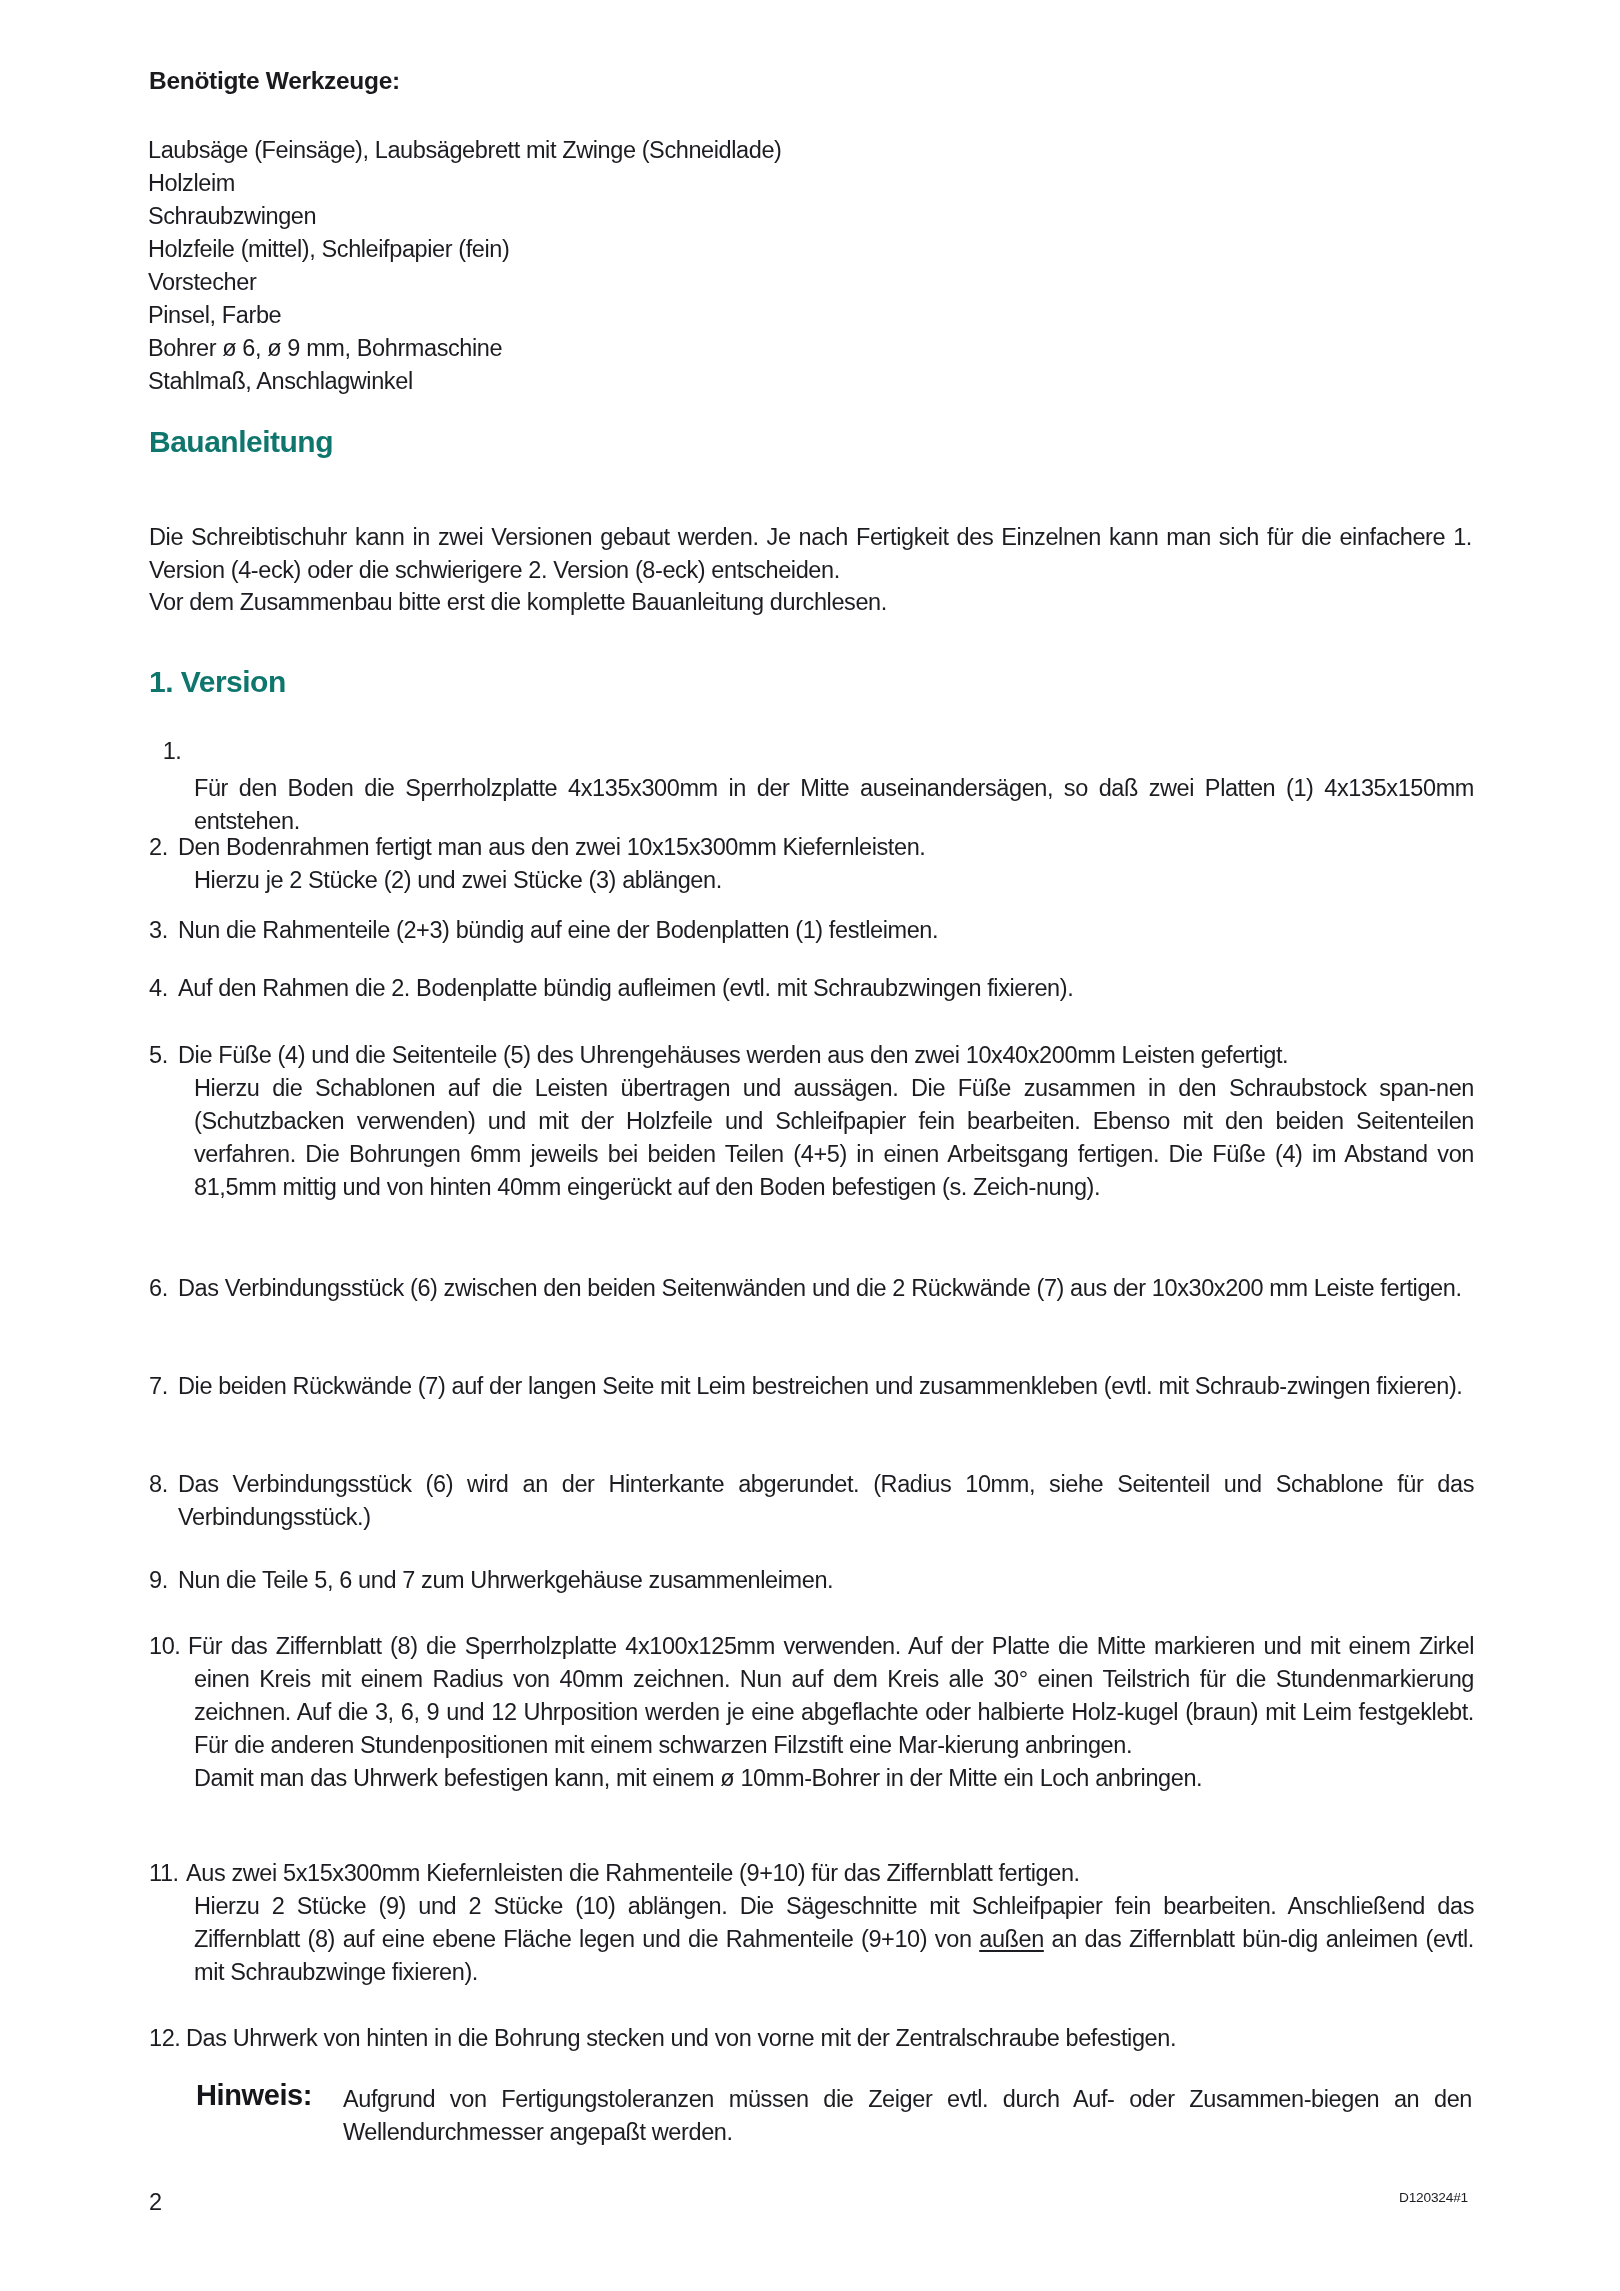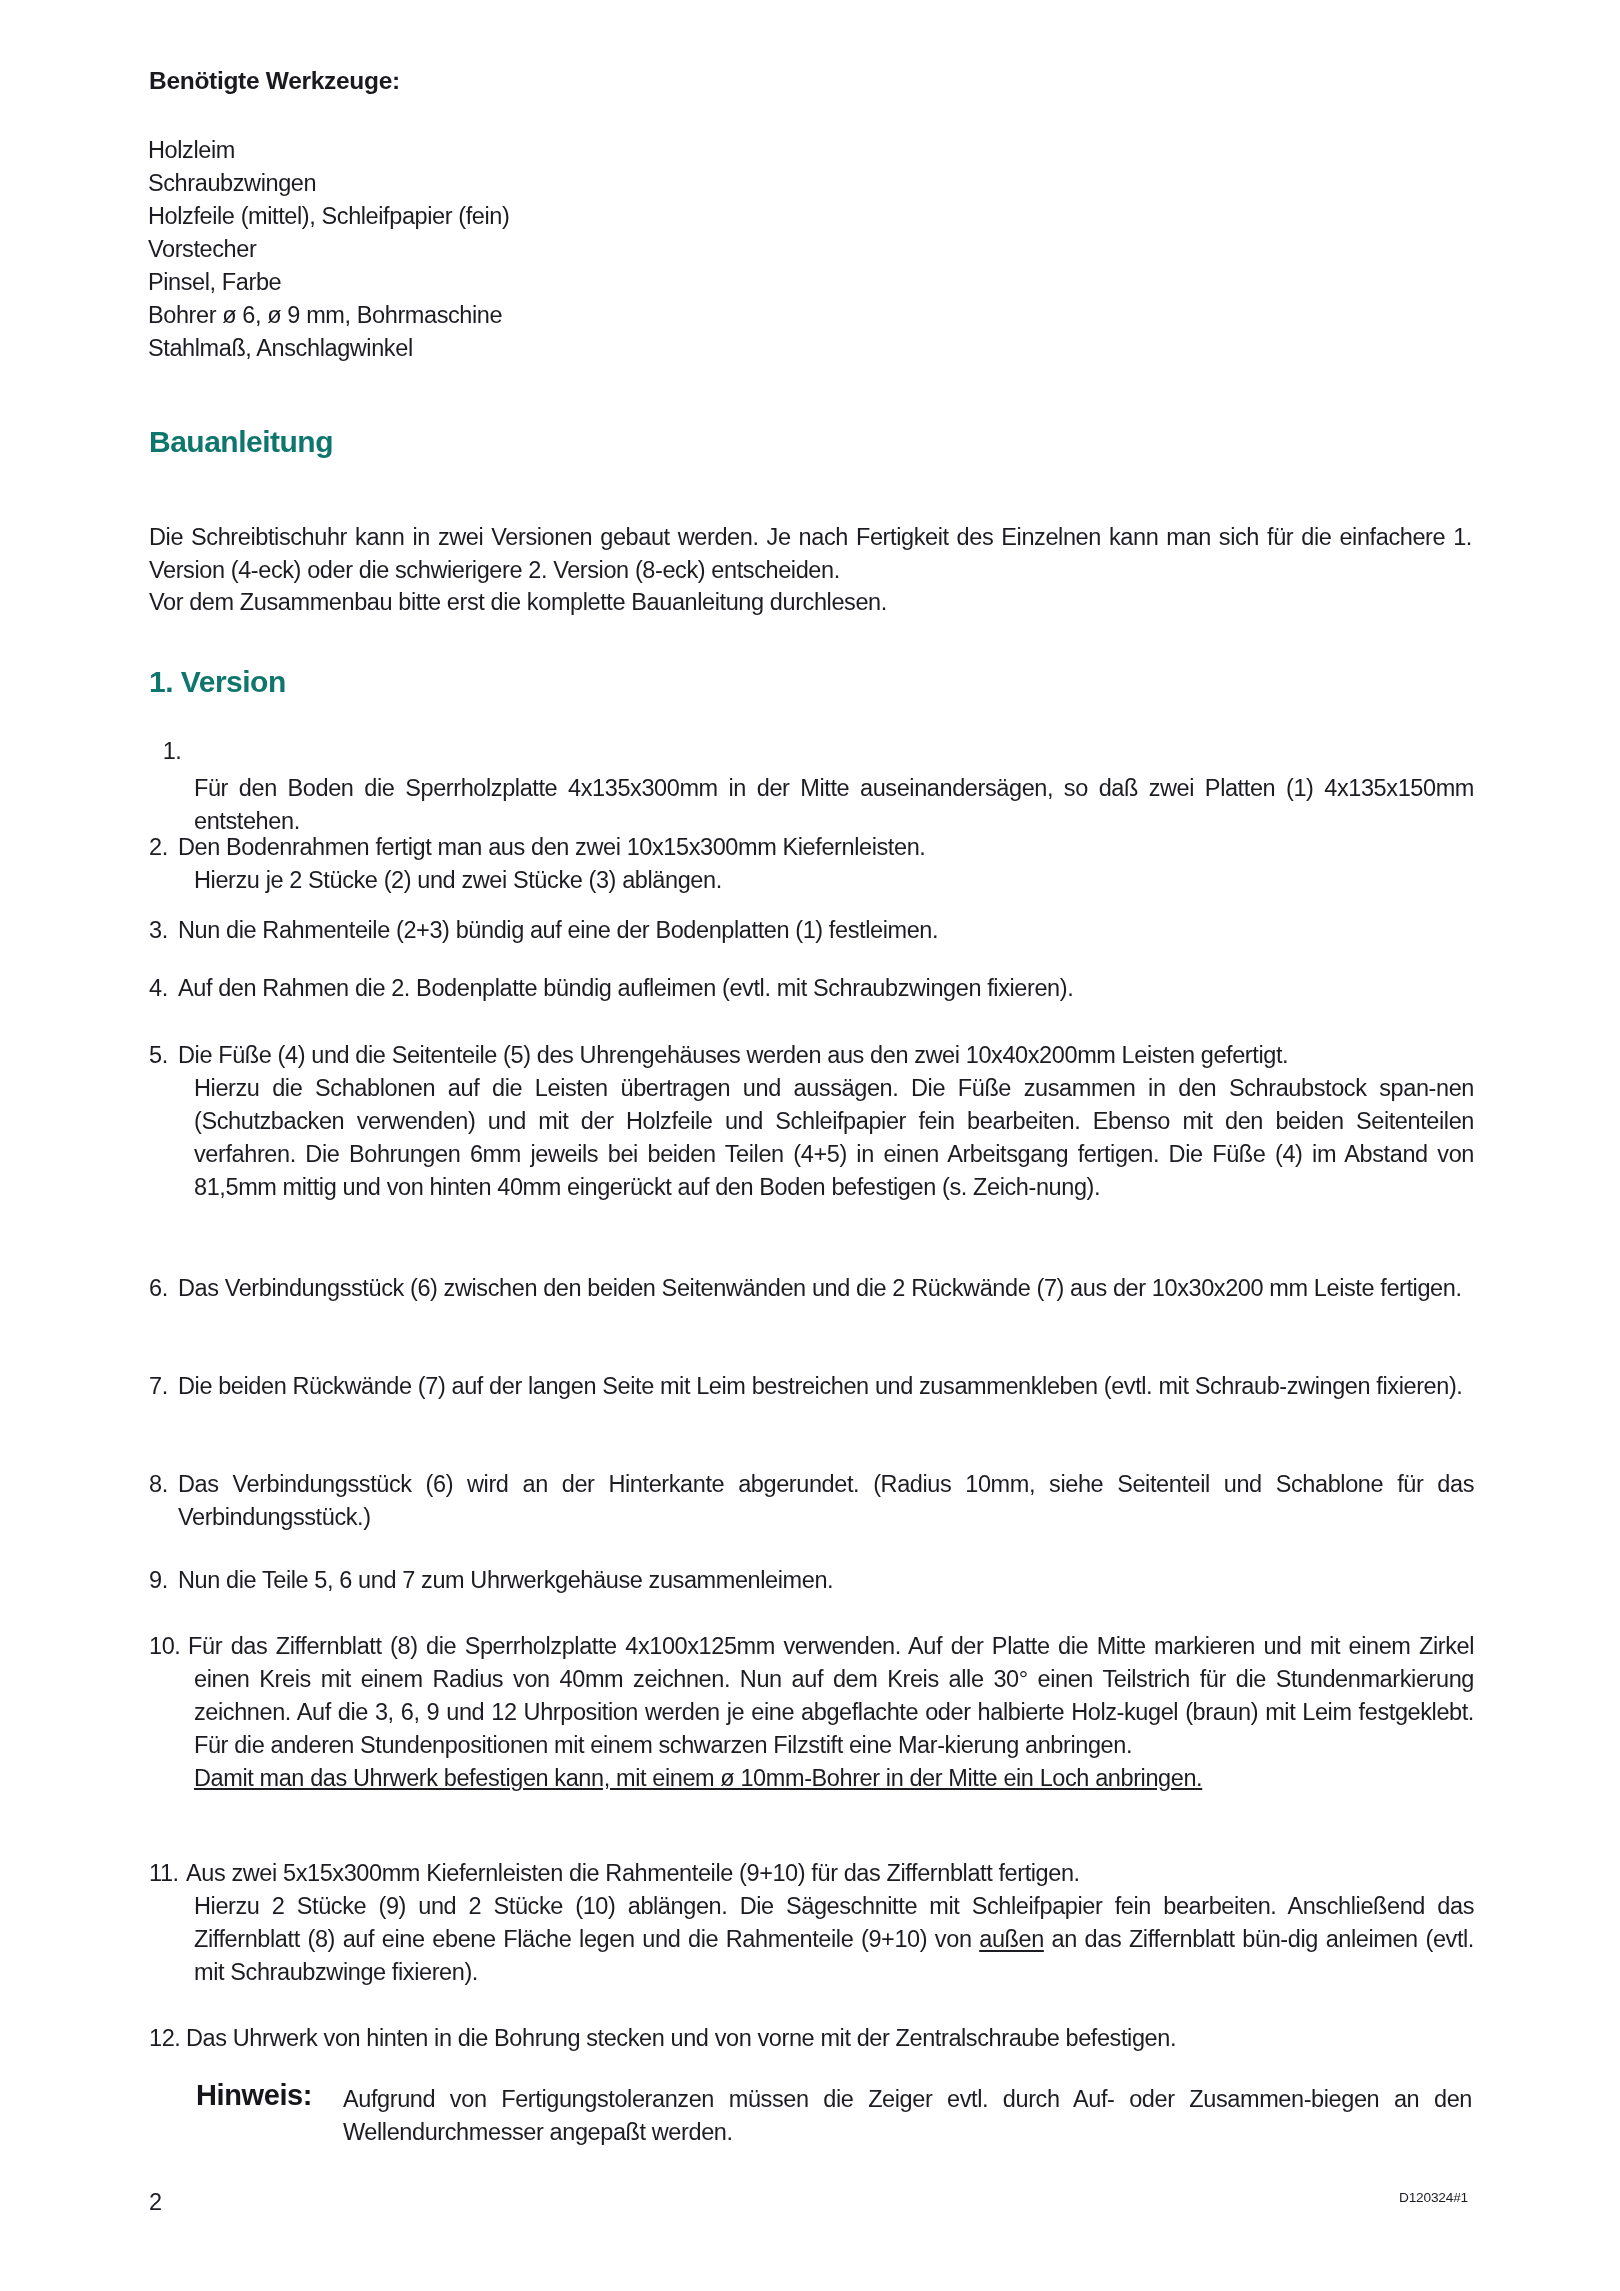--- a/index.html
+++ b/index.html
@@ -129,20 +129,21 @@
       color: #1c1c22;
     }
   </style>
 </head>
 <body>
 
 <div class="page">
 
   <h3 class="h-tools">Benötigte Werkzeuge:</h3>
   <ul class="tools-list">
+    <li>Laubsäge (Feinsäge), Laubsägebrett mit Zwinge (Schneidlade)</li>
     <li>Holzleim</li>
     <li>Schraubzwingen</li>
     <li>Holzfeile (mittel), Schleifpapier (fein)</li>
     <li>Vorstecher</li>
     <li>Pinsel, Farbe</li>
     <li>Bohrer ø 6, ø 9 mm, Bohrmaschine</li>
     <li>Stahlmaß, Anschlagwinkel</li>
   </ul>
 
   <h2 class="h-section h-bau">Bauanleitung</h2>
@@ -196,21 +197,21 @@
     </li>
 
     <li class="step" style="top:1564px;">
       <span class="step-num">9.</span>
       <span class="step-text" style="padding-left:0;text-indent:29px;">Nun die Teile 5, 6 und 7 zum Uhrwerkgehäuse zusammenleimen.</span>
     </li>
 
     <li class="step" style="top:1630px;">
       <span class="step-num">10.</span>
       <span class="step-text" style="padding-left:45px;text-indent:-5.9px;">Für das Ziffernblatt (8) die Sperrholzplatte 4x100x125mm verwenden. Auf der Platte die Mitte markieren und mit einem Zirkel einen Kreis mit einem Radius von 40mm zeichnen. Nun auf dem Kreis alle 30° einen Teilstrich für die Stundenmarkierung zeichnen. Auf die 3, 6, 9 und 12 Uhrposition werden je eine abgeflachte oder halbierte Holz-kugel (braun) mit Leim festgeklebt. Für die anderen Stundenpositionen mit einem schwarzen Filzstift eine Mar-kierung anbringen.</span>
-      <span class="step-text" style="padding-left:45px;text-decoration:underline;">Damit man das Uhrwerk befestigen kann, mit einem ø 10mm-Bohrer in der Mitte ein Loch anbringen.</span>
+      <span class="step-text" style="padding-left:45px;">Damit man das Uhrwerk befestigen kann, mit einem ø 10mm-Bohrer in der Mitte ein Loch anbringen.</span>
     </li>
 
     <li class="step" style="top:1857px;">
       <span class="step-num">11.</span>
       <span class="step-text" style="padding-left:0;text-indent:37px;">Aus zwei 5x15x300mm Kiefernleisten die Rahmenteile (9+10) für das Ziffernblatt fertigen.</span>
       <span class="step-text" style="padding-left:45px;"><span>Hierzu 2 Stücke (9) und 2 Stücke (10) ablängen. Die Sägeschnitte mit Schleifpapier fein bearbeiten. Anschließend das Ziffernblatt (8) auf eine ebene Fläche legen und die Rahmenteile (9+10) von </span><span class="u">außen</span><span> an das Ziffernblatt bün-dig anleimen (evtl. mit Schraubzwinge  fixieren).</span></span>
     </li>
 
     <li class="step" style="top:2022px;">
       <span class="step-num">12.</span>

